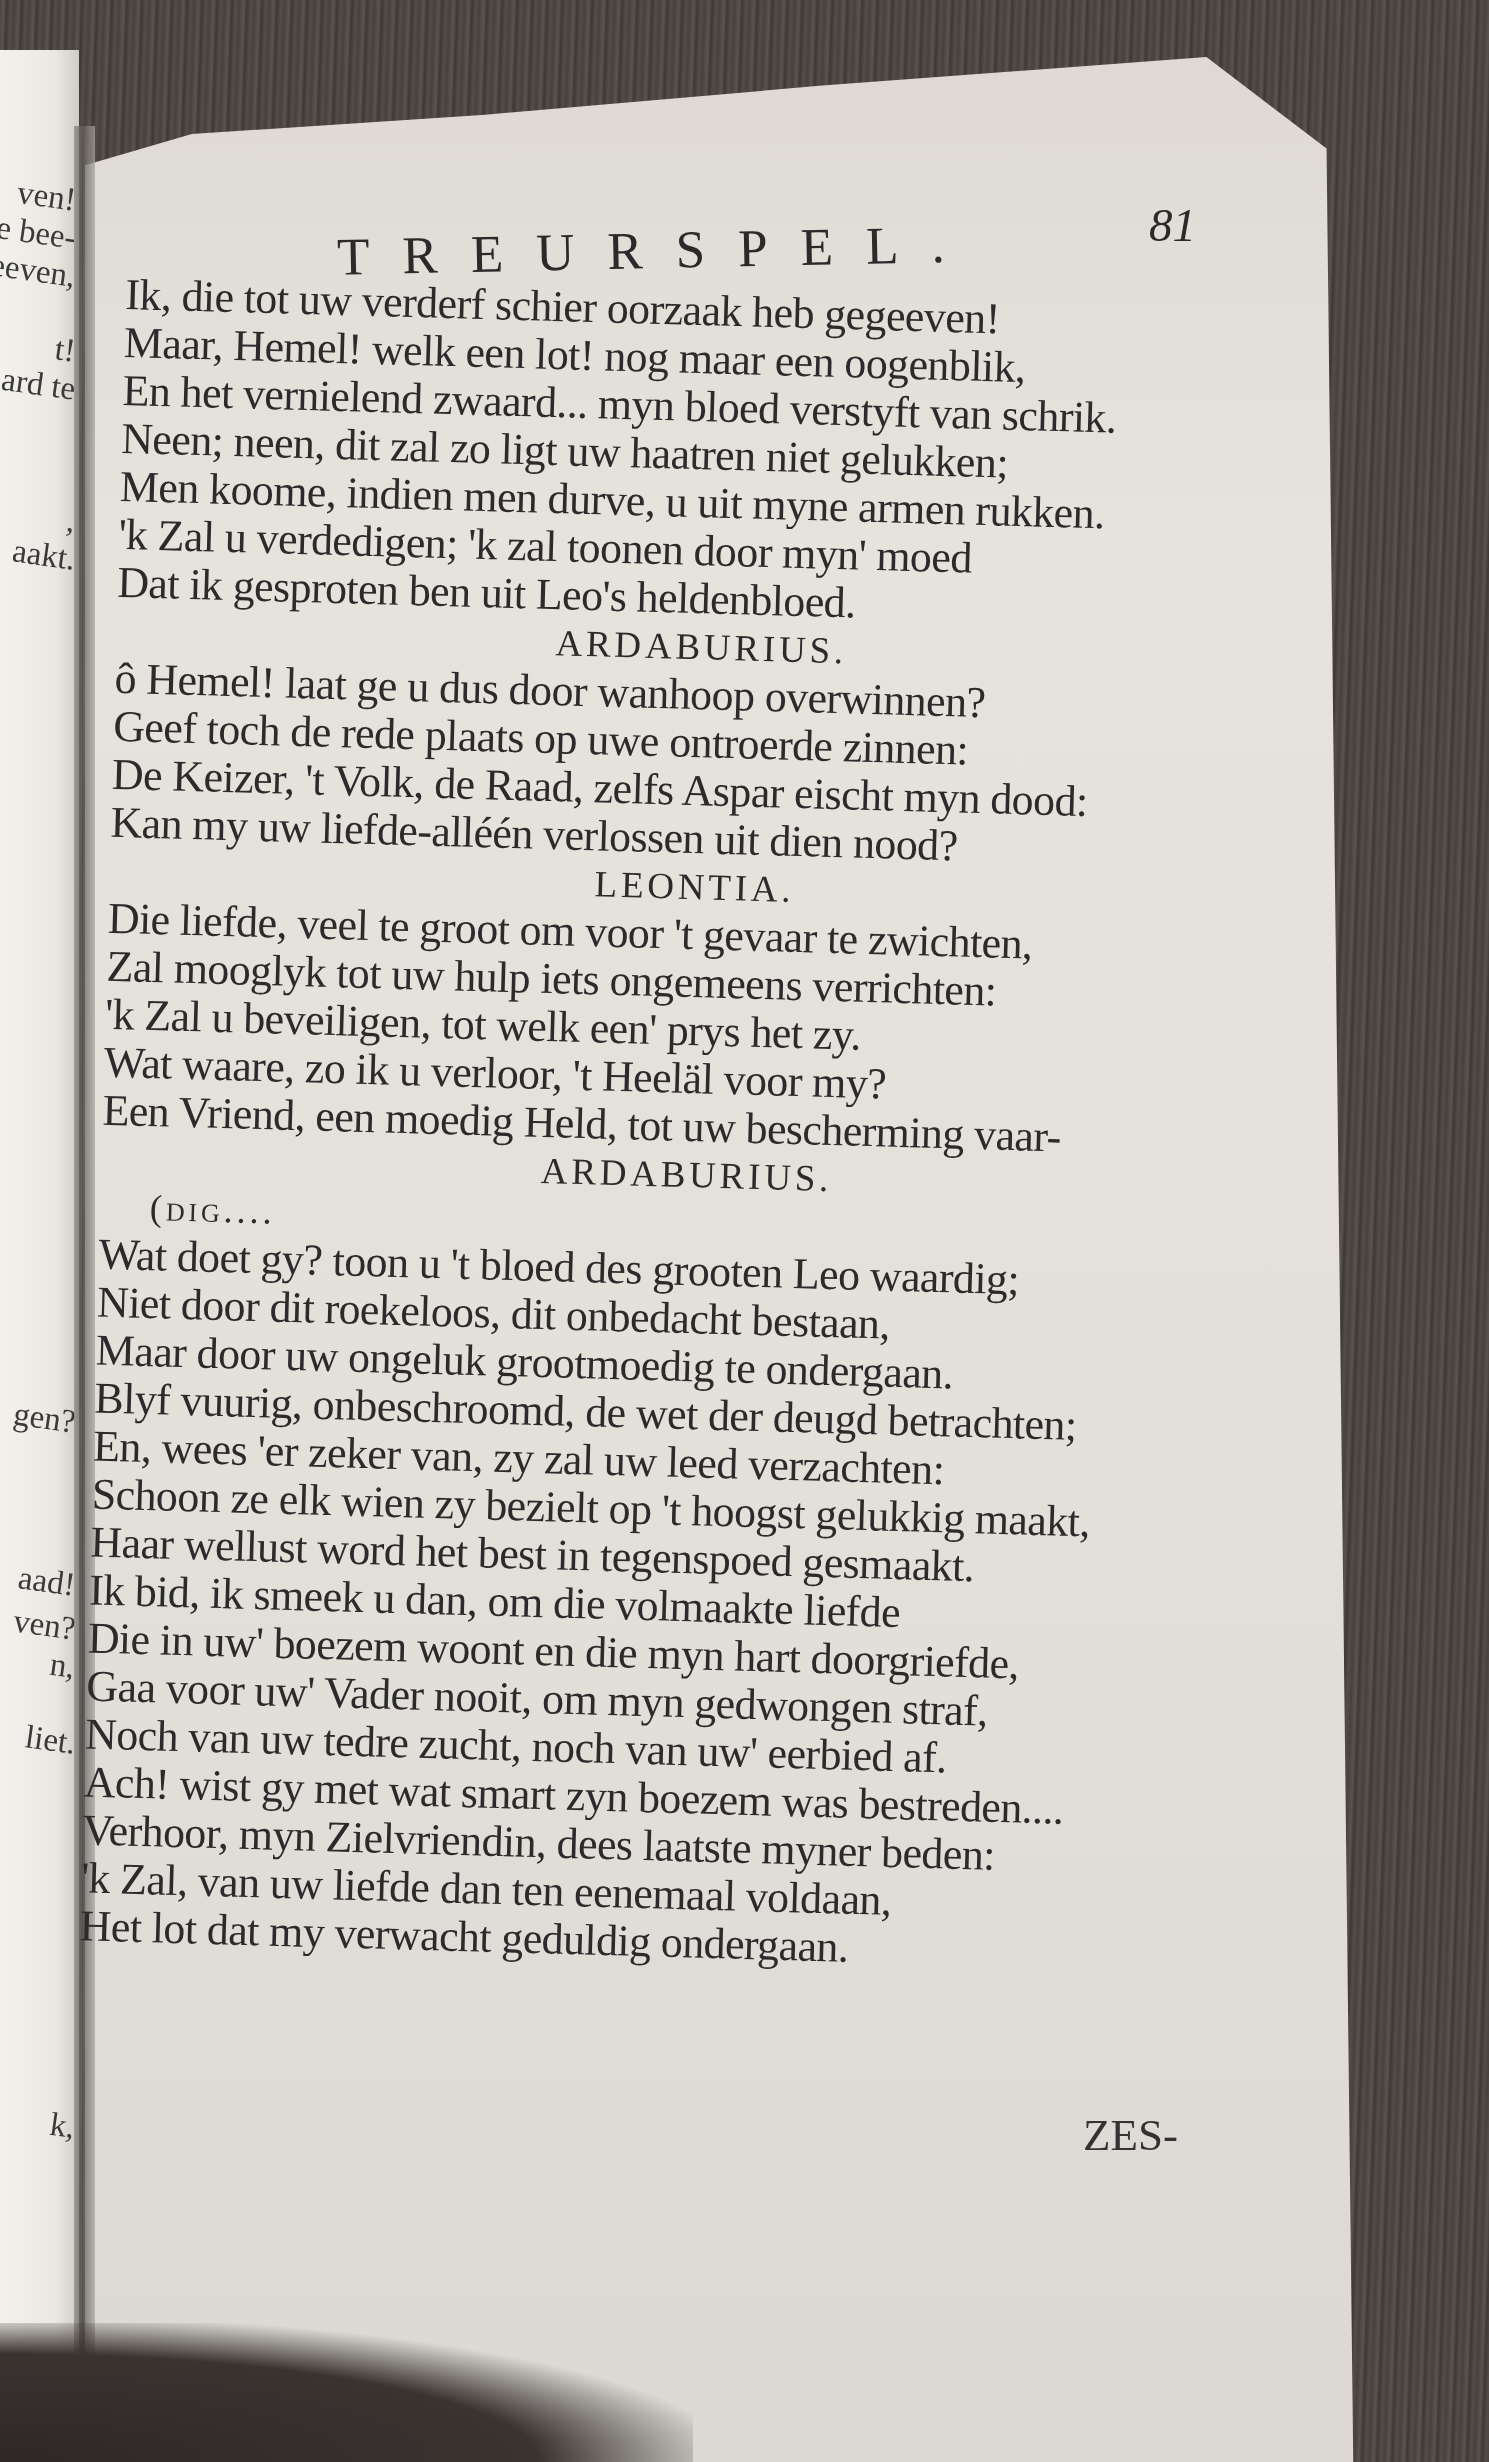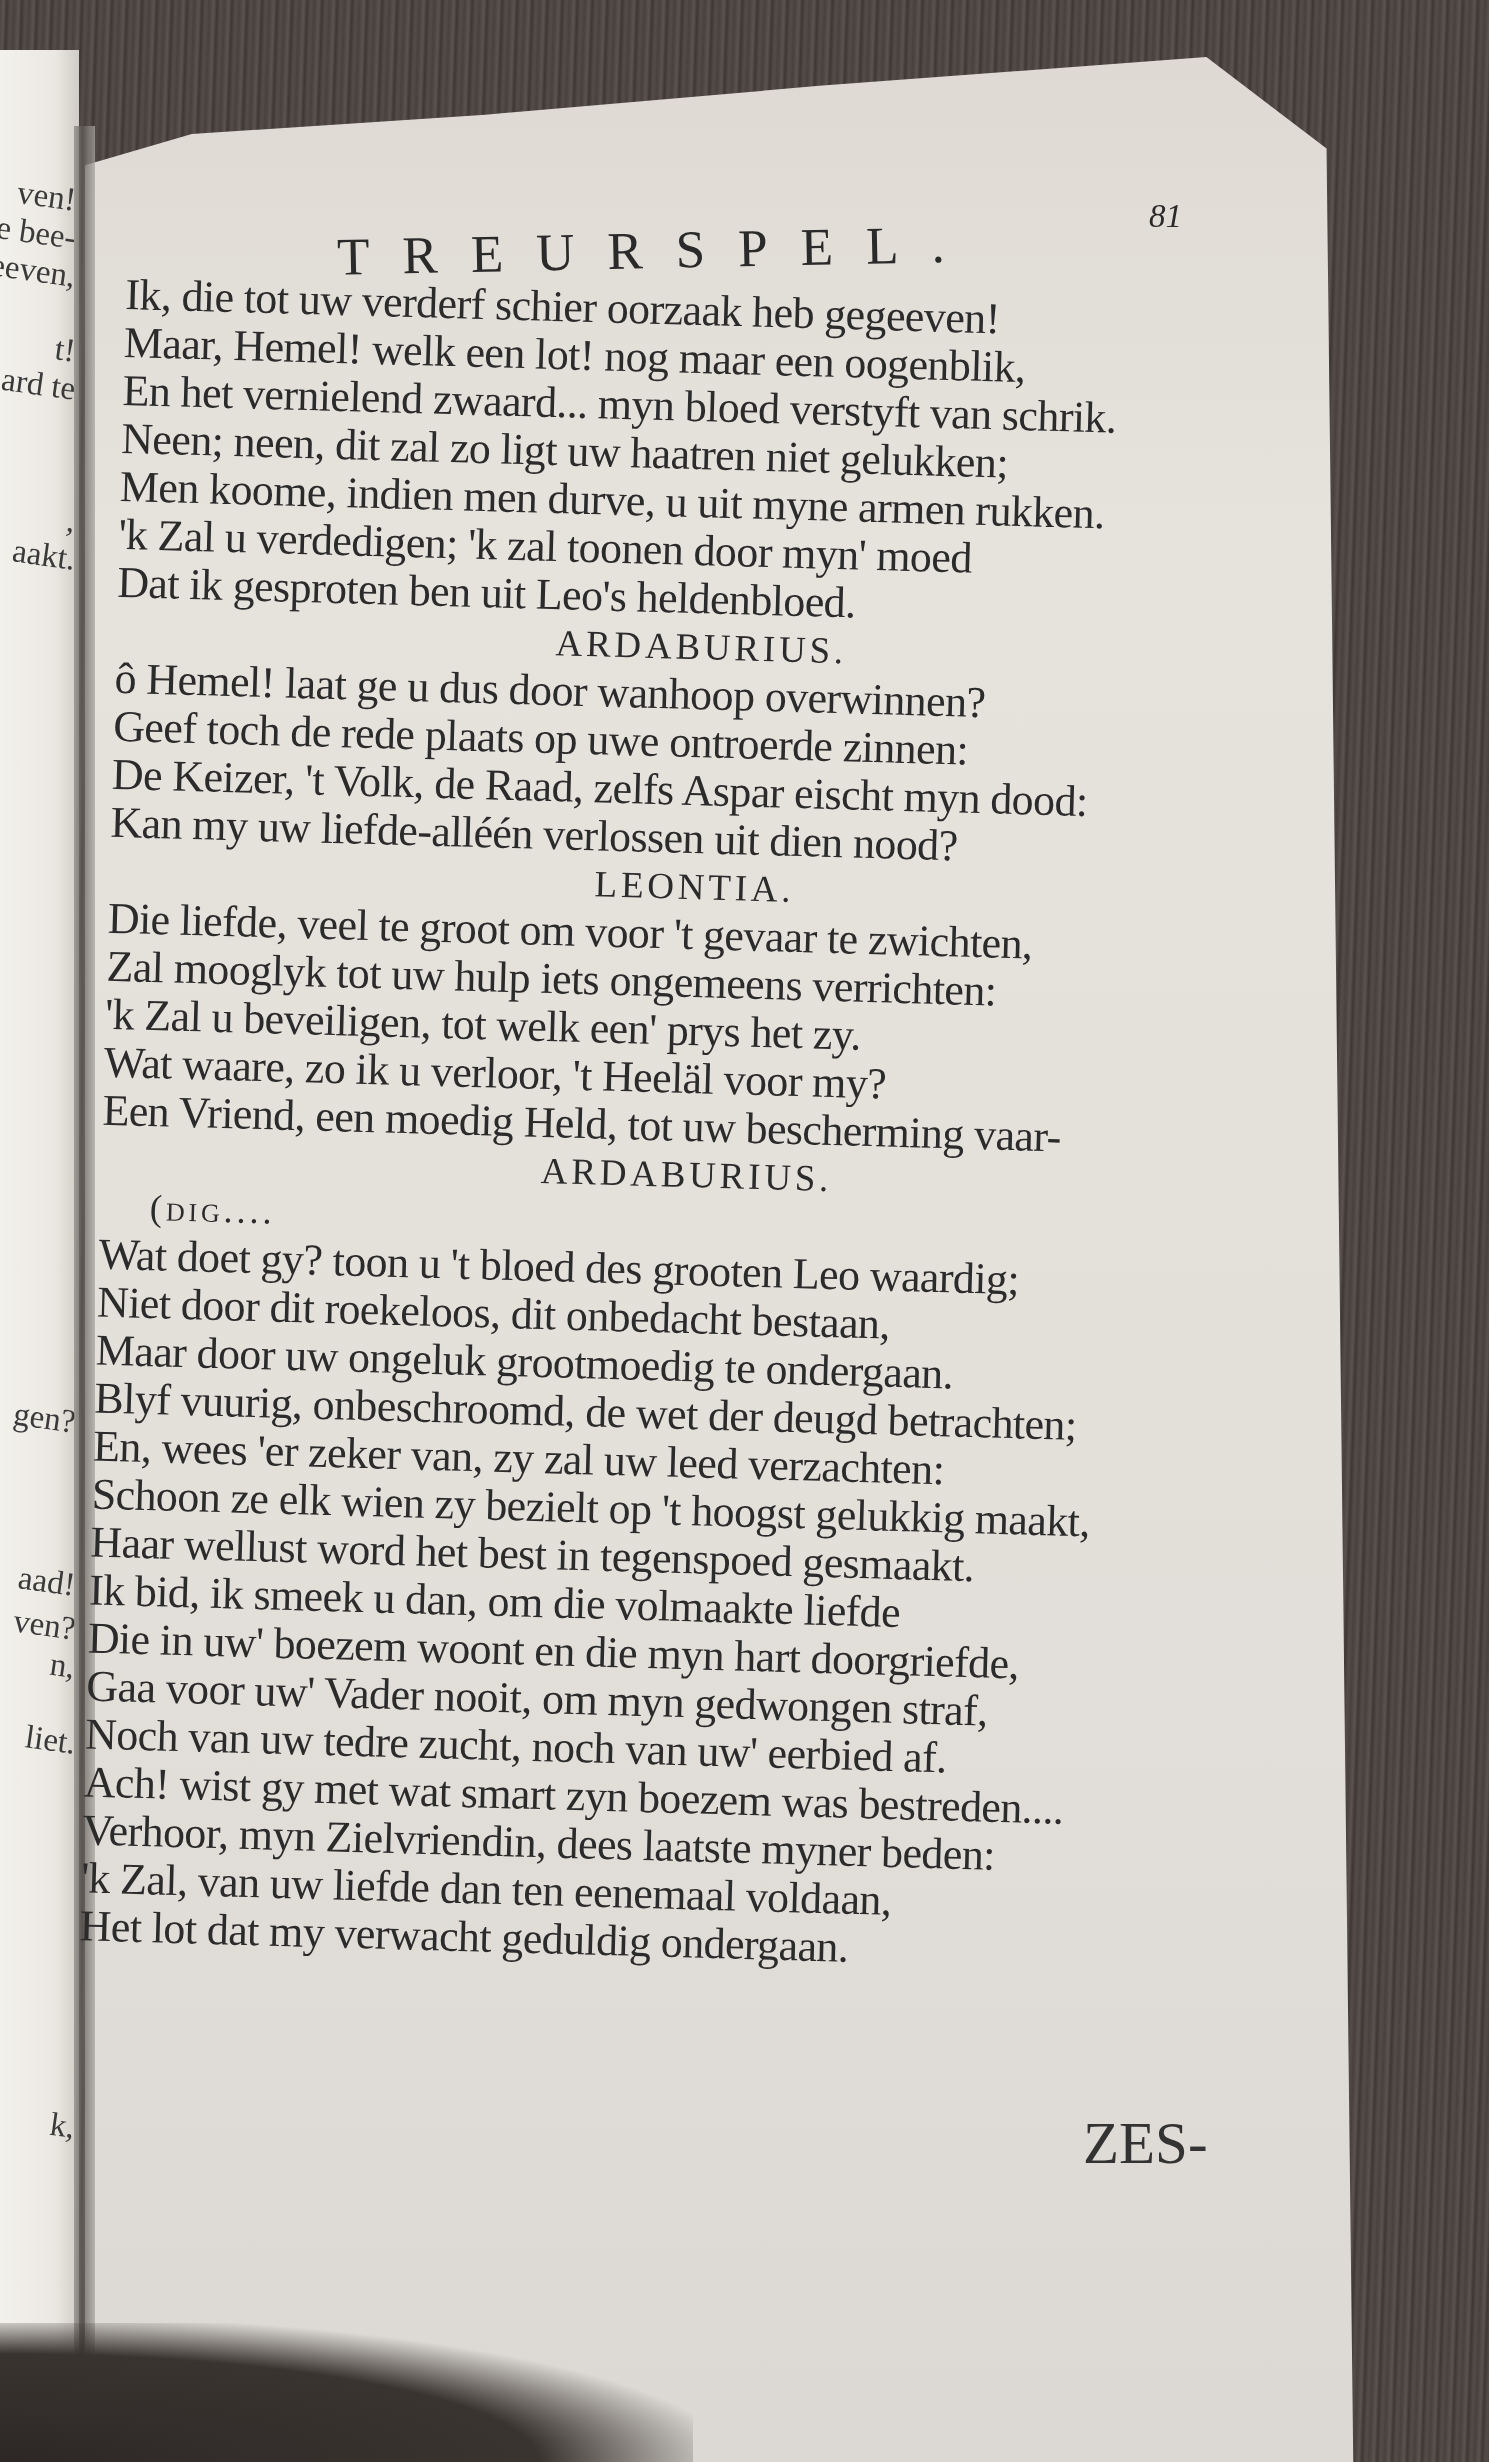--- a/index.html
+++ b/index.html
@@ -30,39 +30,39 @@
   }
   .bottom-shadow {
     position:absolute; left:0; bottom:0; width:693px; height:139px;
     background: radial-gradient(ellipse at 0% 100%, #2d2826 0%, #3a3431 55%, rgba(58,52,49,0) 75%);
   }
   .running-head {
     position:absolute; left:337px; top:220px; font-size:53px; letter-spacing:33px;
     color:#2b2a2a; transform: rotate(-1.2deg);
   }
   .page-number {
-    position:absolute; left:1149px; top:198px; font-size:33px; color:#2b2a2a;
+    position:absolute; left:1149px; top:198px; font-size:47px; color:#2b2a2a;
     font-style: italic;
   }
   .text-block {
     position:absolute; left:126px; top:271px; width:1121px;
     transform: rotate(1.6deg); transform-origin: left top;
     color:#2c2b2c;
   }
   .line {
     font-size:44px; line-height:48px; white-space:nowrap;
     letter-spacing:-0.6px;
   }
   .speaker {
     font-size:37px; line-height:48px; text-align:center;
     letter-spacing:3.8px; font-variant: small-caps; padding-left:50px;
   }
   .speaker-row { position:relative; }
   .catchword {
-    position:absolute; left:1083px; top:2109px; font-size:59px; color:#333;
+    position:absolute; left:1083px; top:2109px; font-size:45px; color:#333;
   }
 </style>
 </head>
 <body>
 
 <div class="left-page">
   <div class="frag" style="top:132px">ven!</div>
   <div class="frag" style="top:170px">e bee-</div>
   <div class="frag" style="top:208px">eeven,</div>
   <div class="frag" style="top:283px">t!</div>

